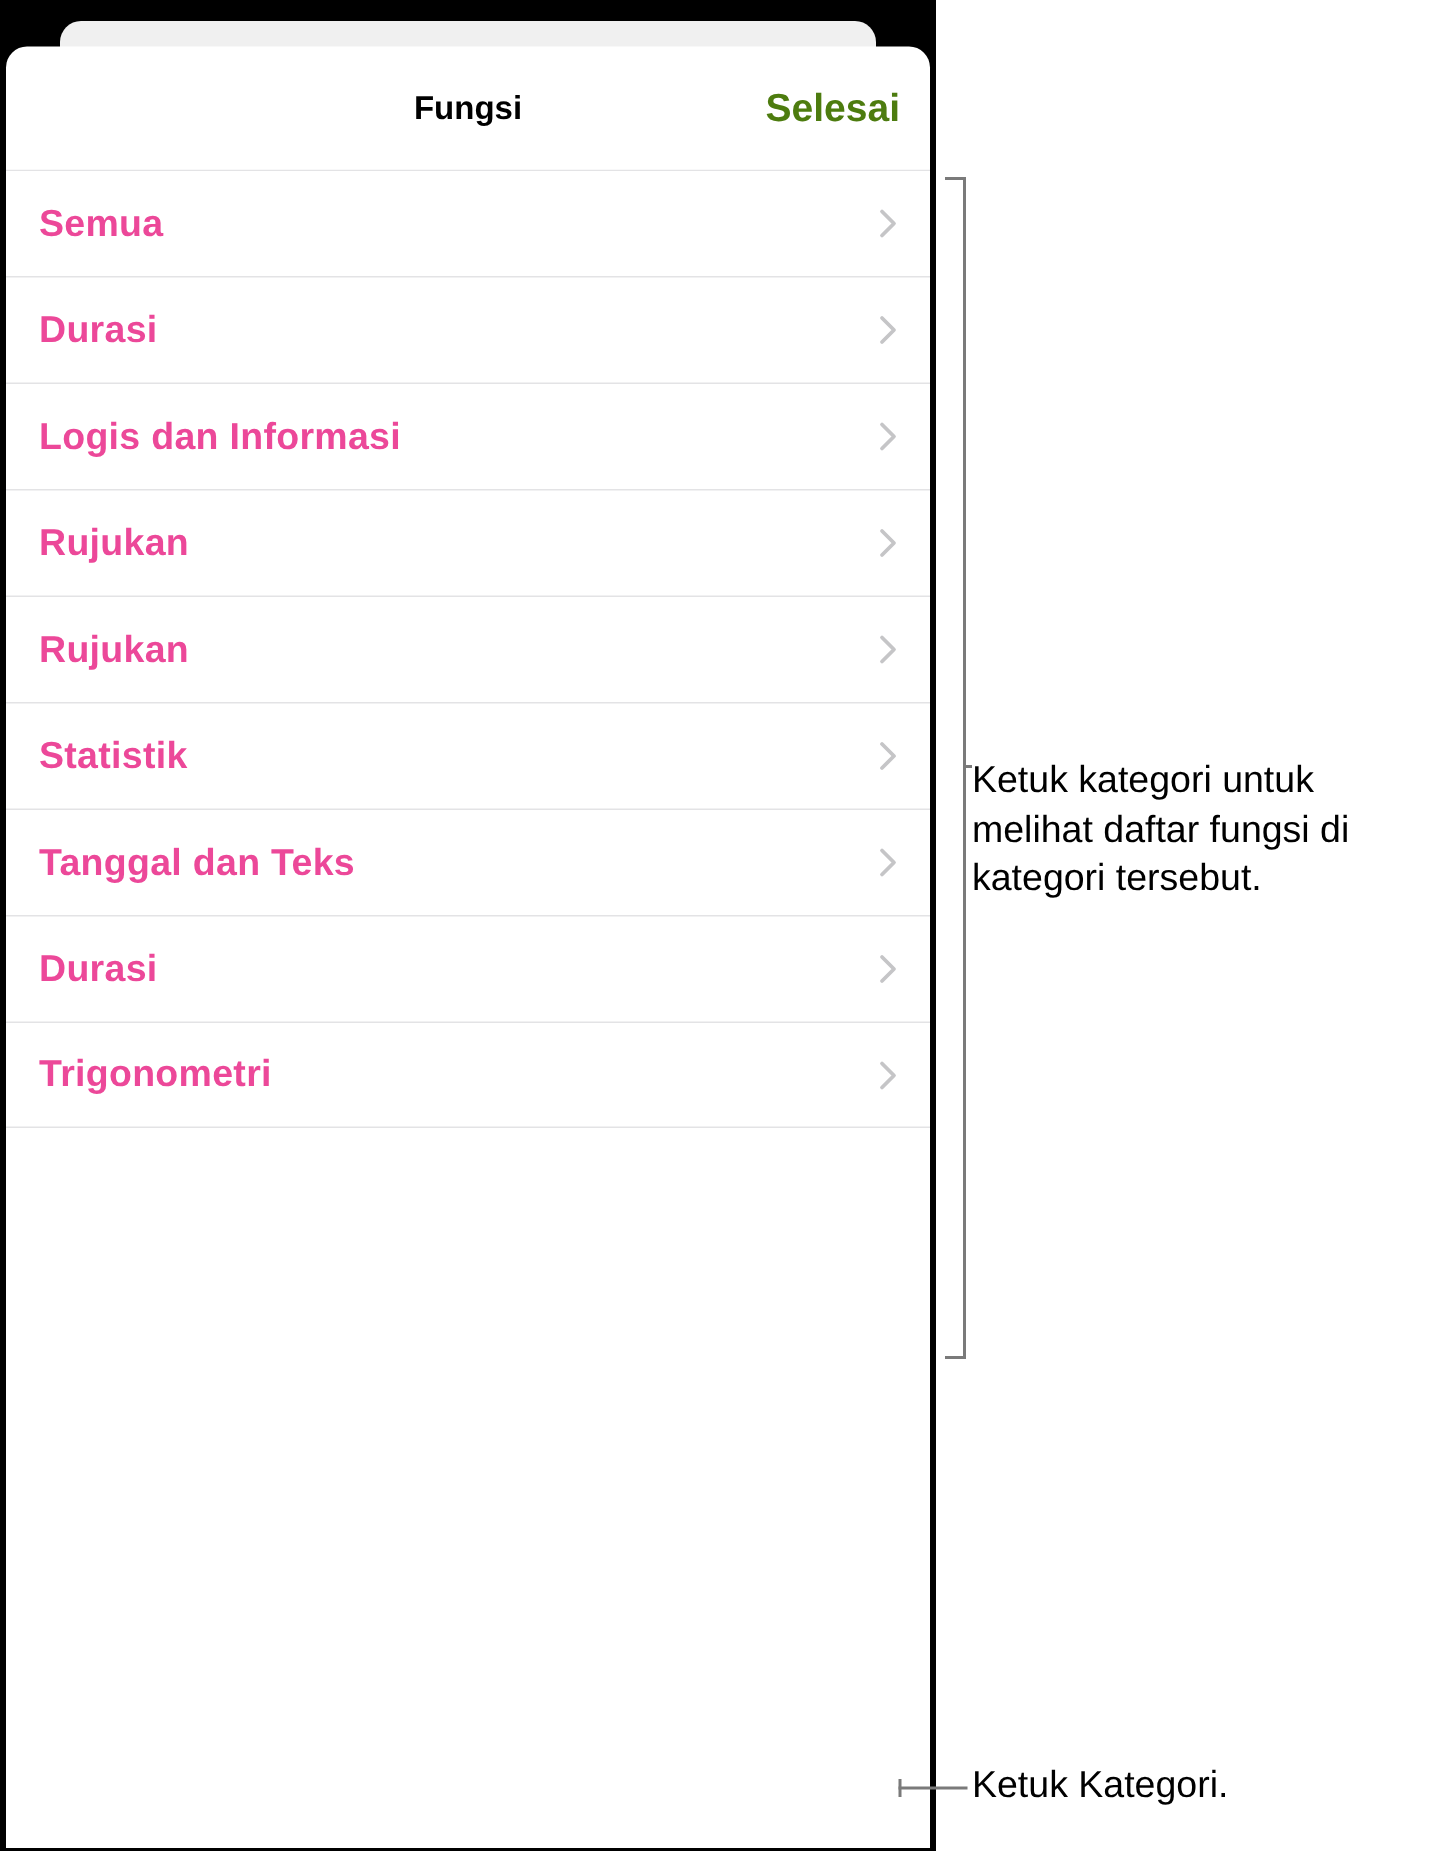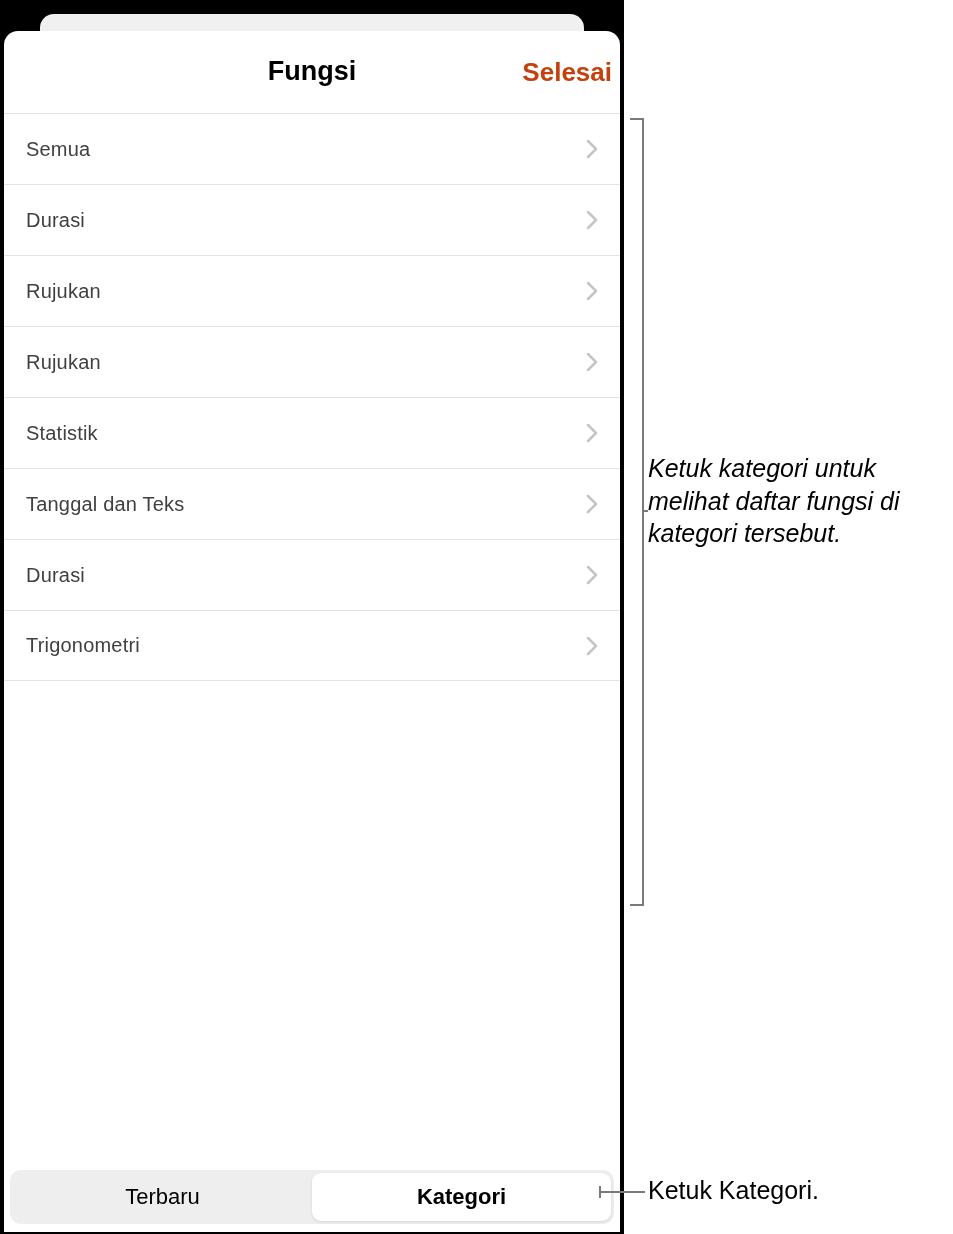--- a/index.html
+++ b/index.html
@@ -51,32 +51,32 @@
     }
     .header {
       position: relative;
       height: 82px;
       display: flex;
       align-items: center;
       justify-content: center;
       border-bottom: 1px solid rgba(0,0,0,0);
     }
     .header-title {
-      font-size: 27px;
+      font-size: 22px;
       font-weight: 600;
       color: #000;
     }
     .done-btn {
       position: absolute;
-      right: 8px;
+      right: 20px;
       top: 50%;
       transform: translateY(-50%);
       font-size: 26px;
       font-weight: 600;
-      color: #c2410c;
+      color: #4d7c0f;
       background: none;
       border: none;
       cursor: pointer;
     }
     .list {
       flex: 1;
       overflow: hidden;
     }
     .list-row {
       height: 71px;
@@ -84,23 +84,23 @@
       align-items: center;
       justify-content: space-between;
       padding: 0 22px 0 22px;
       border-top: 1px solid #e3e3e5;
       cursor: pointer;
     }
     .list-row:last-of-type {
       border-bottom: 1px solid #e3e3e5;
     }
     .list-row .label {
-      font-size: 20px;
-      font-weight: 400;
-      color: #404040;
+      font-size: 25px;
+      font-weight: 700;
+      color: #ec4899;
       letter-spacing: 0.2px;
     }
     .chevron {
       color: #c5c5c7;
     }
     .chevron svg {
       display: block;
     }
     .bottom-bar {
       height: 54px;
@@ -128,23 +128,22 @@
     }
     
     .callout {
       position: absolute;
       font-size: 25px;
       color: #000;
       line-height: 1.3;
     }
     .callout-1 {
       left: 648px;
-      top: 452px;
+      top: 504px;
       width: 300px;
-      font-style: italic;
     }
     .callout-2 {
       left: 648px;
       top: 1174px;
       width: 300px;
     }
     .bracket {
       position: absolute;
       left: 622px;
       top: 118px;
@@ -214,20 +213,28 @@
         </div>
         <div class="list-row">
           <span class="label">Durasi</span>
           <span class="chevron">
             <svg width="12" height="20" viewBox="0 0 12 20">
                 <path d="M2 2 L10 10 L2 18" stroke="currentColor" stroke-width="2.5" fill="none" stroke-linecap="round" stroke-linejoin="round"></path>
               </svg>
           </span>
         </div>
         <div class="list-row">
+          <span class="label">Logis dan Informasi</span>
+          <span class="chevron">
+            <svg width="12" height="20" viewBox="0 0 12 20">
+                <path d="M2 2 L10 10 L2 18" stroke="currentColor" stroke-width="2.5" fill="none" stroke-linecap="round" stroke-linejoin="round"></path>
+              </svg>
+          </span>
+        </div>
+        <div class="list-row">
           <span class="label">Rujukan</span>
           <span class="chevron">
             <svg width="12" height="20" viewBox="0 0 12 20">
                 <path d="M2 2 L10 10 L2 18" stroke="currentColor" stroke-width="2.5" fill="none" stroke-linecap="round" stroke-linejoin="round"></path>
               </svg>
           </span>
         </div>
         <div class="list-row">
           <span class="label">Rujukan</span>
           <span class="chevron">
@@ -263,24 +270,20 @@
         <div class="list-row">
           <span class="label">Trigonometri</span>
           <span class="chevron">
             <svg width="12" height="20" viewBox="0 0 12 20">
                 <path d="M2 2 L10 10 L2 18" stroke="currentColor" stroke-width="2.5" fill="none" stroke-linecap="round" stroke-linejoin="round"></path>
               </svg>
           </span>
         </div>
       </div>
 
-      <div class="bottom-bar">
-        <button class="seg">Terbaru</button>
-        <button class="seg selected">Kategori</button>
-      </div>
 
     </div>
   </div>
 
   <div class="bracket"></div>
   <div class="bracket-tick"></div>
   <div class="callout callout-1">Ketuk kategori untuk melihat daftar fungsi di kategori tersebut.</div>
 
   <div class="leader"></div>
   <div class="callout callout-2">Ketuk Kategori.</div>

